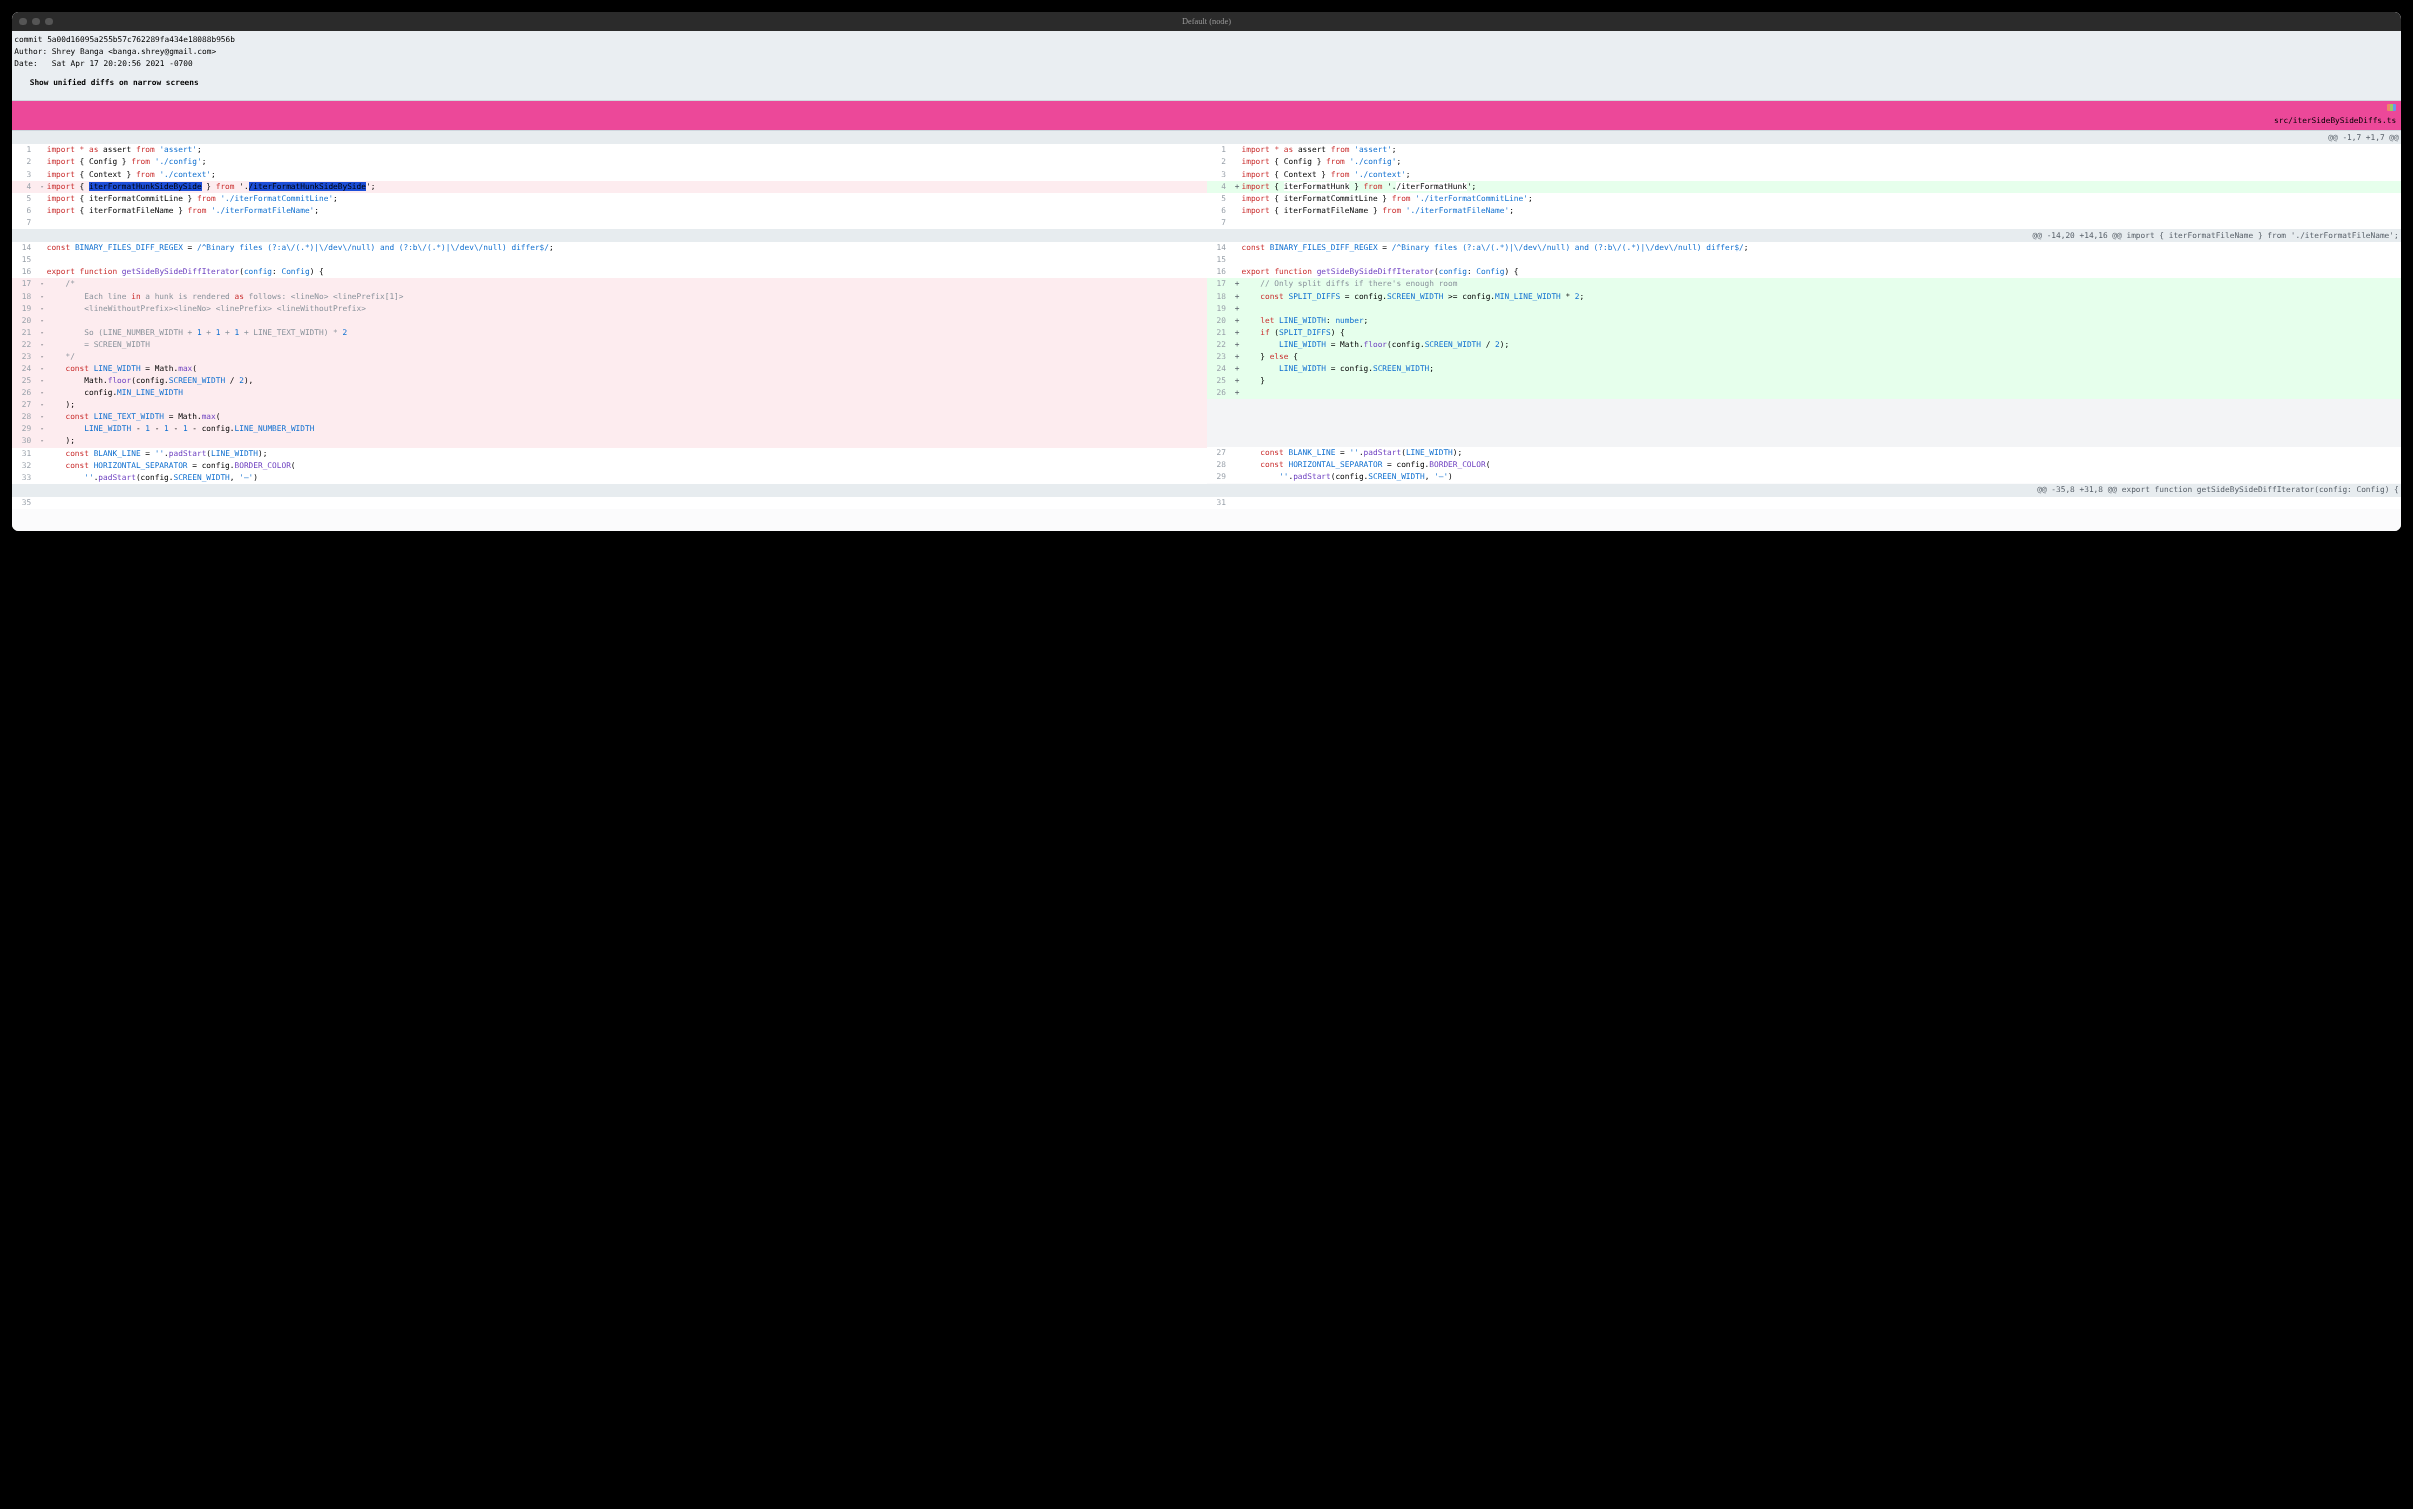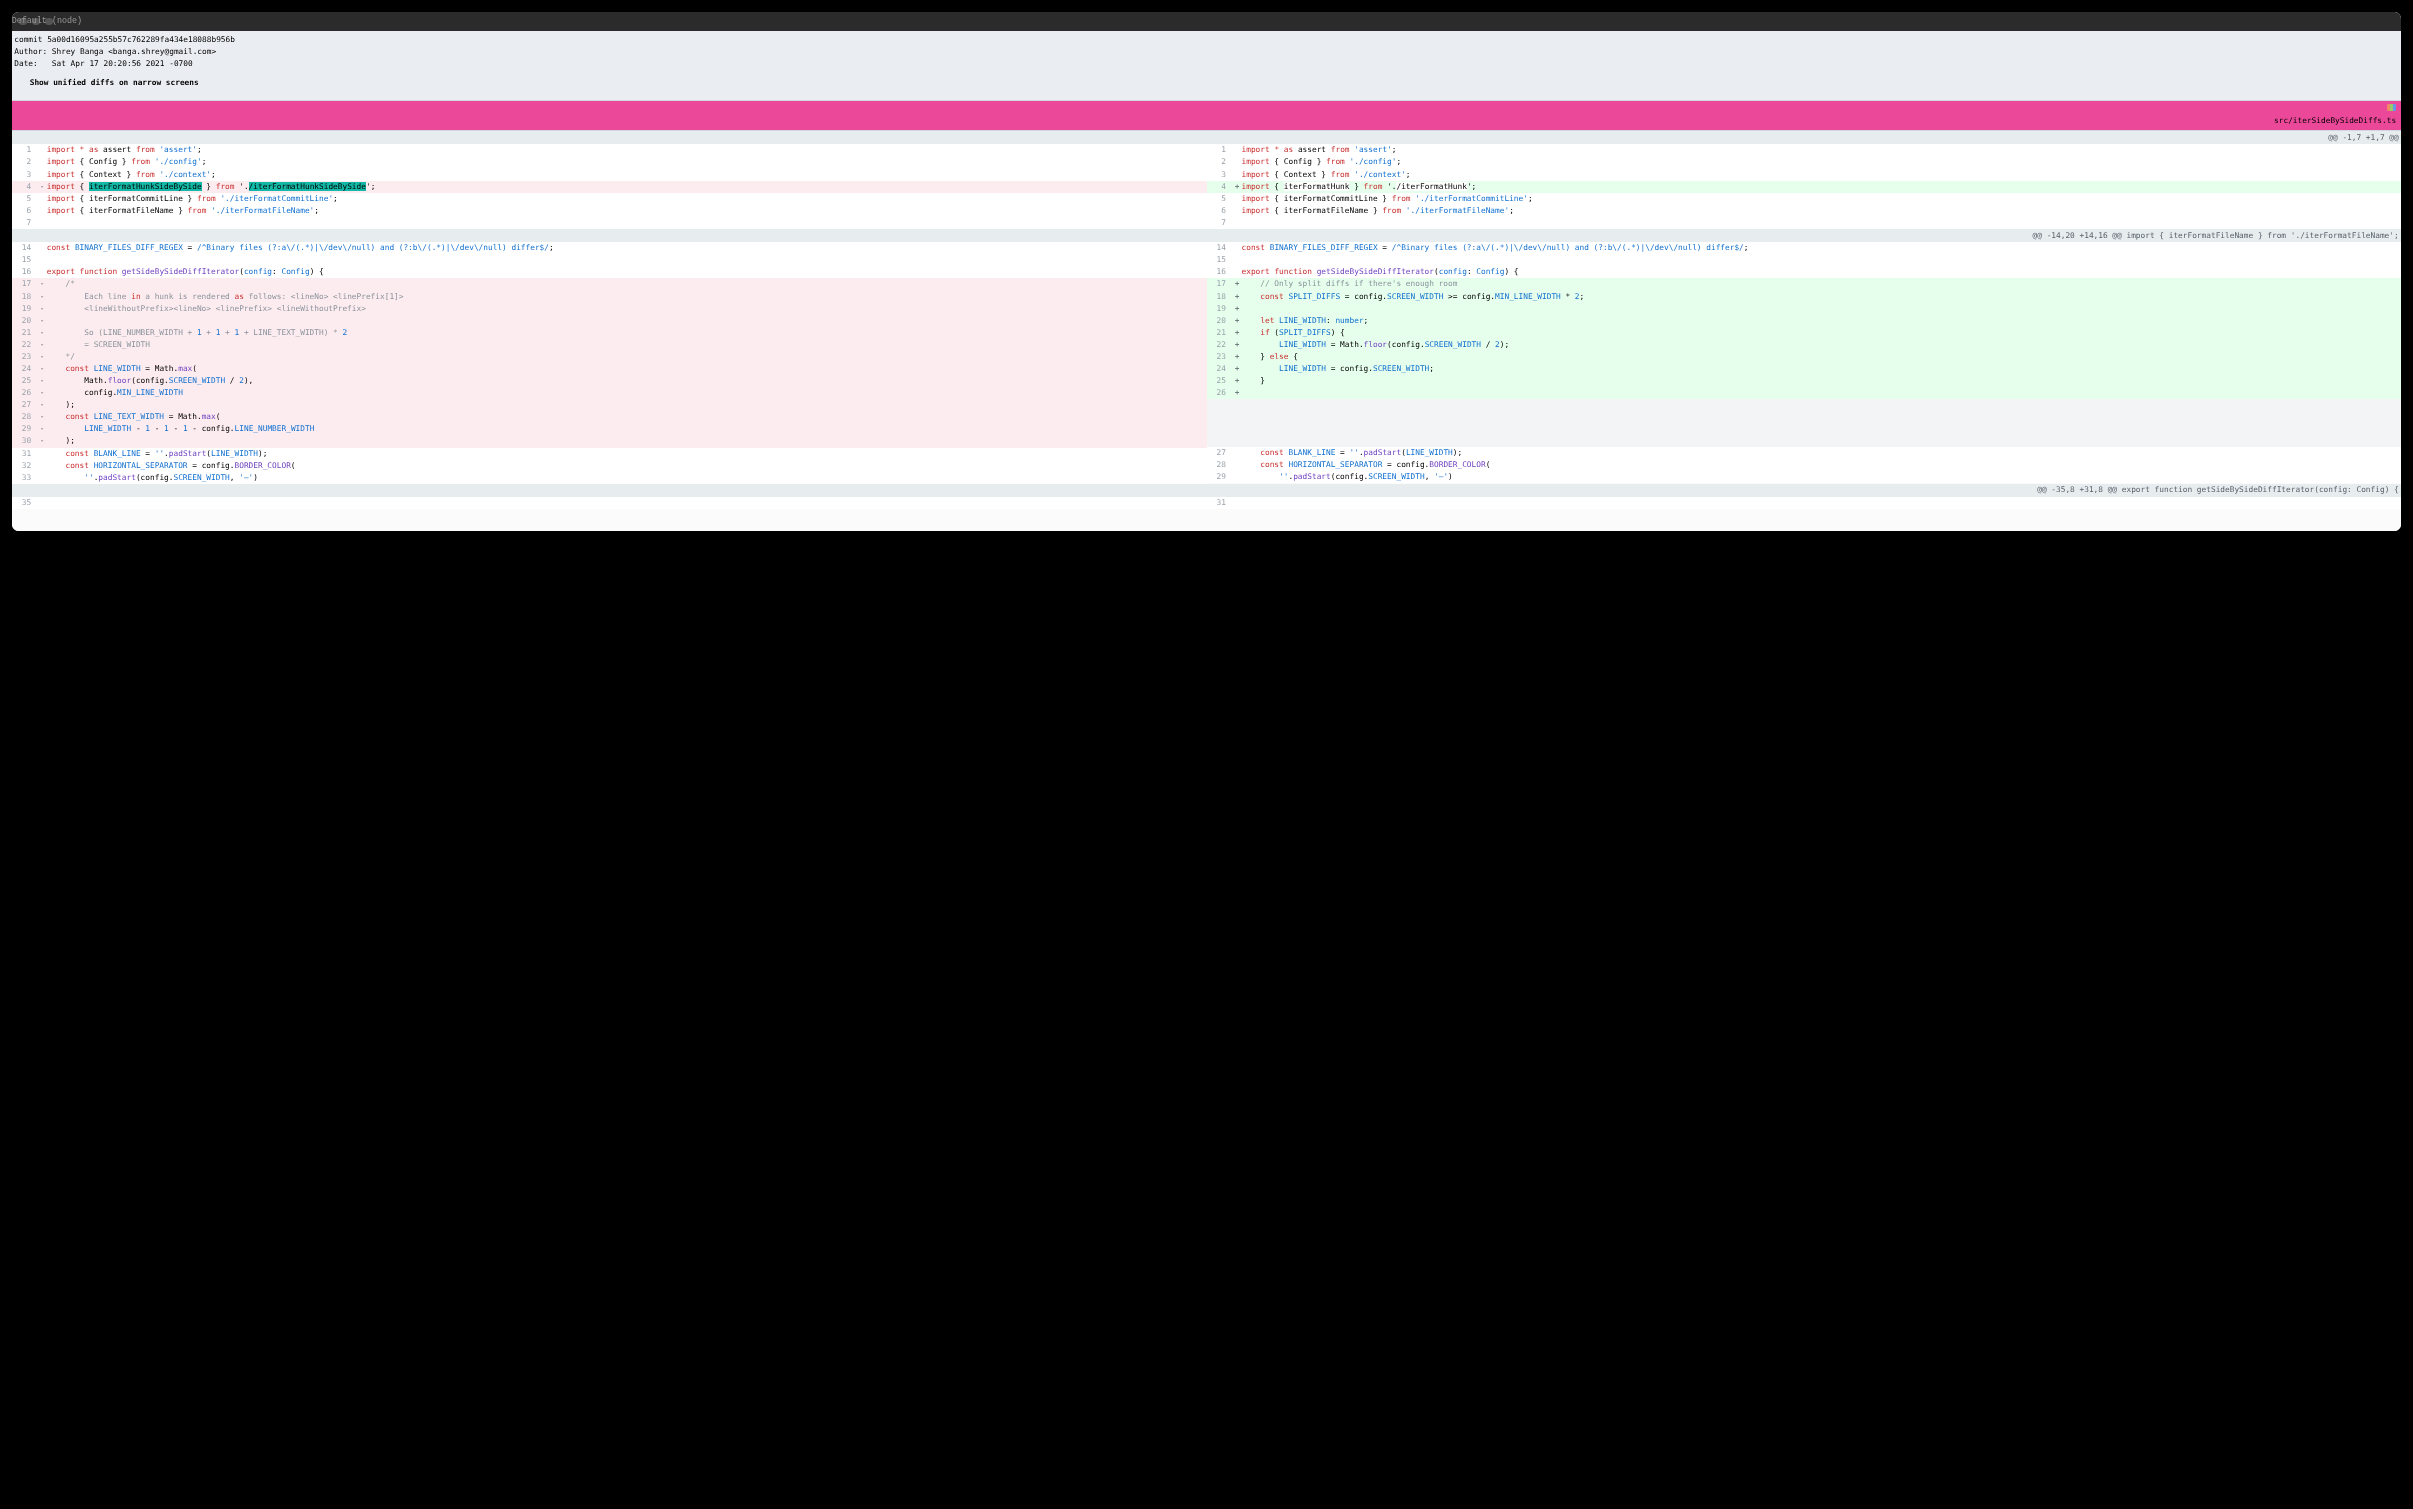--- a/index.html
+++ b/index.html
@@ -24,22 +24,22 @@
   align-items: center;
   padding: 0 7.8px;
   position: relative;
 }
 .traffic { display: flex; gap: 5.2px; }
 .dot { width: 7.8px; height: 7.8px; border-radius: 50%; }
 .dot.red { background: #555; }
 .dot.yellow { background: #555; }
 .dot.green { background: #555; }
 .title {
-  position: absolute; left: 0; right: 0; text-align: left;
-  color: #999; font-size: 8.4px; font-family: Liberation Mono, monospace;
+  position: absolute; left: 0; right: 0; text-align: center;
+  color: #999; font-size: 8.4px; font-family: Liberation Serif, serif;
 }
 .content {
   background: #fbfbfc;
   height: calc(100% - 19.5px);
   overflow: auto;
 }
 .commit-info {
   background: #eaeef2;
   padding: 2.6px 0 7.8px;
 }
@@ -64,21 +64,21 @@
 .panes { display: flex; width: 100%; }
 .pane { width: 50%; min-width: 0; }
 .row { display: flex; white-space: pre; min-height: 12px; }
 .ln { width: 26px; flex-shrink: 0; text-align: right; padding-right: 6.5px; color: #9aa2ab; }
 .mark { width: 9px; flex-shrink: 0; text-align: center; color: #586069; }
 .code { flex: 1; min-width: 0; overflow: hidden; padding-right: 2.6px; }
 .row.del { background: #fdecef; }
 .row.add { background: #e6ffec; }
 .row.ctx { background: #fff; }
 .row.empty { background: #f3f4f6; }
-.hl-del { background: #14b8a6; }
+.hl-del { background: #1d4ed8; }
 .hl-add { background: #ffffff; }
 
 .kw { color: #c92d2d; }
 .strlit { color: #1070d0; }
 .const-name { color: #1070d0; }
 .num { color: #1070d0; }
 .type { color: #1070d0; }
 .fnname { color: #6f42c1; }
 .comment { color: #8a939c; }
 </style>

